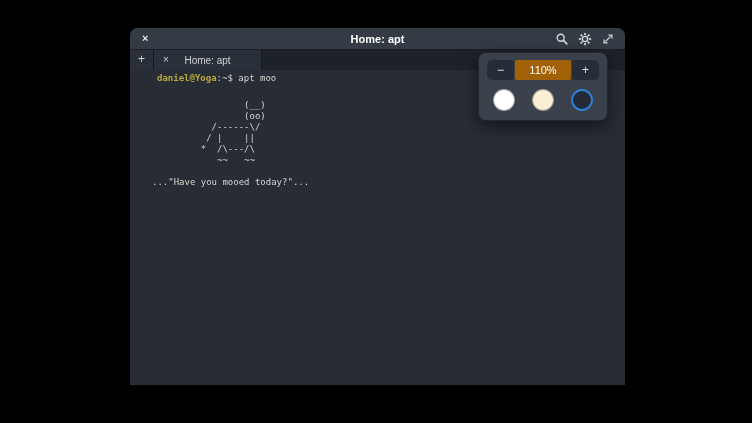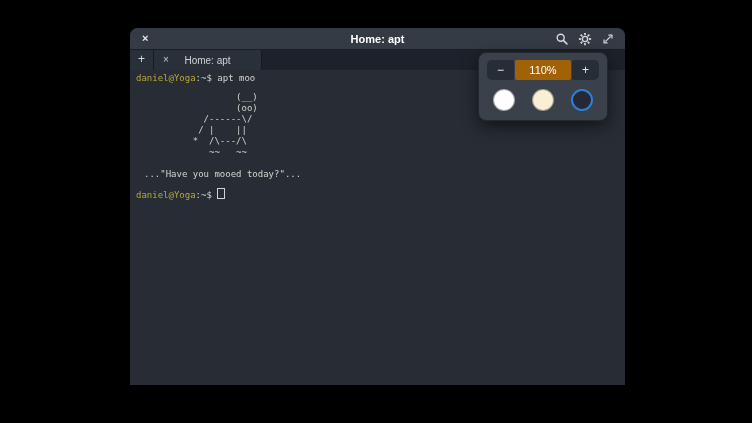--- a/index.html
+++ b/index.html
@@ -67,23 +67,23 @@
   .terminal{
     position:absolute;left:0;right:0;top:42px;bottom:0;
     background:#272c35;
     padding:3px 6px;
     font-family:"DejaVu Sans Mono", monospace;
     font-size:9px;line-height:11px;
     color:#d3d7cf;
   }
   .term-line{white-space:pre;}
   .terminal pre{
-    margin:8px;font:inherit;color:inherit;white-space:pre;
+    margin:16px;font:inherit;color:inherit;white-space:pre;
   }
-  .prompt-user{color:#b9a93c;font-weight:normal;}
+  .prompt-user{color:#b9a93c;font-weight:bold;margin-left:21px;}
   .cursor{
     display:inline-block;width:6px;height:9px;
     border:1px solid #cfd4d8;vertical-align:-1px;
   }
   
   .popover{
     position:absolute;left:478px;top:52px;width:130px;
     background:#3a414a;
     border:1px solid #23272e;
     border-radius:8px;
@@ -169,21 +169,20 @@
   <div class="terminal">
     <div class="term-line"><span class="prompt-user">daniel@Yoga</span><span>:~$ </span><span>apt moo</span></div>
     <pre>                 (__)
                  (oo)
            /------\/
           / |    ||
          *  /\---/\
             ~~   ~~
 
 ..."Have you mooed today?"...</pre>
-    <div class="term-line"><span class="prompt-user">daniel@Yoga</span><span>:~$ </span><span class="cursor"></span></div>
   </div>
 
 </div>
 
 <div class="popover">
   <div class="zoom-row">
     <div class="zoom-btn left">−</div>
     <div class="zoom-level">110%</div>
     <div class="zoom-btn right">+</div>
   </div>

